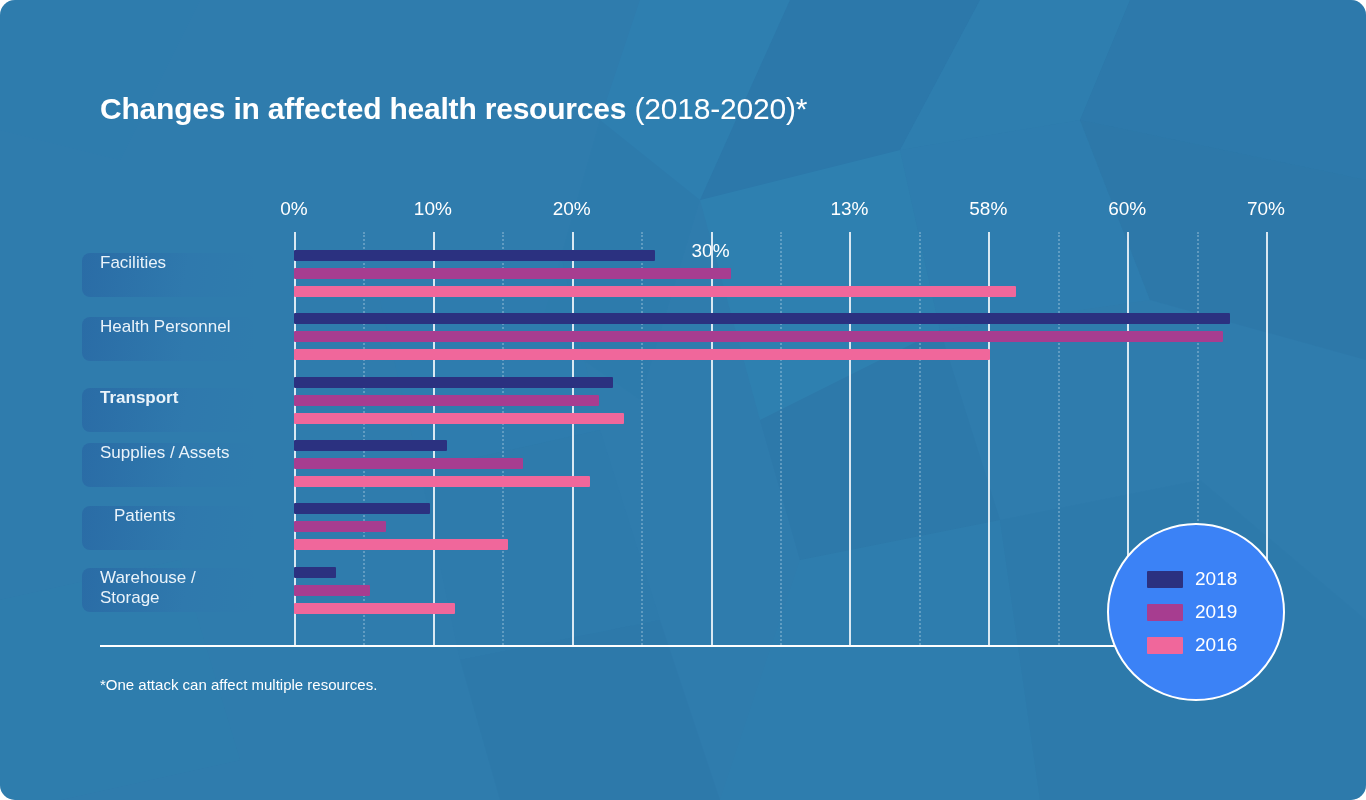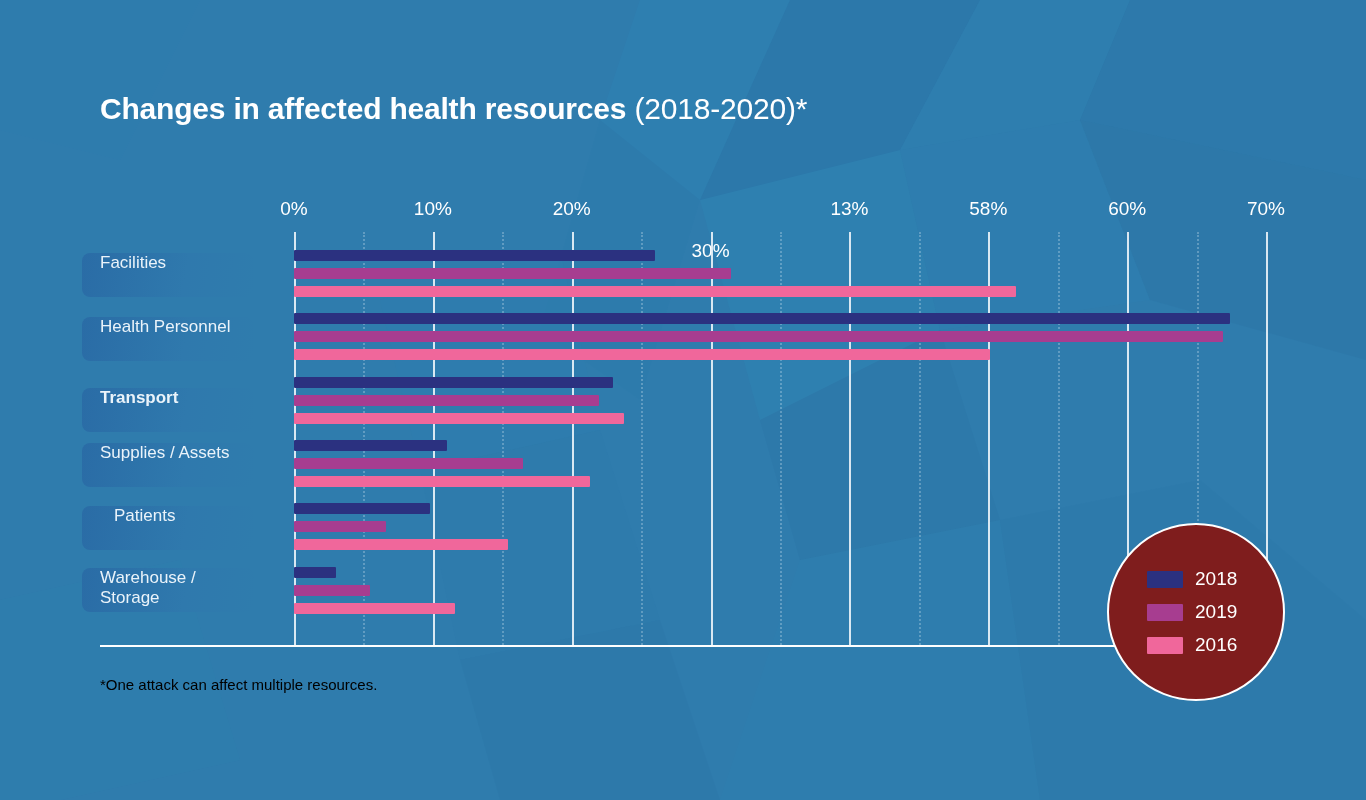--- a/index.html
+++ b/index.html
@@ -8,20 +8,21 @@
     width:1366px; height:800px;
     overflow:hidden;
     font-family:"Liberation Sans", sans-serif;
   }
 
   #stage {
     position:relative;
     width:1366px; height:800px;
     background:#2f7cad;
     overflow:hidden;
+    border-radius:15px;
   }
 
   
   #bg-poly {
     position:absolute; inset:0;
     width:1366px; height:800px;
     pointer-events:none;
   }
 
   
@@ -112,39 +113,39 @@
     white-space:pre-line;
   }
 
   
   #legend {
     position:absolute;
     left:1107px; top:523px;
     width:178px; height:178px;
     border-radius:50%;
     border:2px solid #ffffff;
-    background:#7f1d1d;
+    background:#3b82f6;
     display:flex;
     flex-direction:column;
     justify-content:center;
     align-items:flex-start;
     padding-left:38px;
     gap:11px;
     overflow:hidden;
   }
   .legend-item { display:flex; align-items:center; gap:12px; }
   .swatch { width:36px; height:17px; border-radius:1px; }
   .legend-text { font-size:19px; color:#ffffff; }
 
   
   #footnote {
     position:absolute;
     left:100px; top:676px;
     font-size:15px;
-    color:#000000;
+    color:#ffffff;
   }
 </style>
 </head>
 <body>
 
 <div id="stage">
 
   <svg id="bg-poly" viewBox="0 0 1366 800" preserveAspectRatio="none">
     <polygon points="640,0 790,0 700,200 600,120" fill="#2e87b8" opacity="0.35"></polygon>
     <polygon points="790,0 980,0 900,150 700,200" fill="#2a73a6" opacity="0.45"></polygon>

